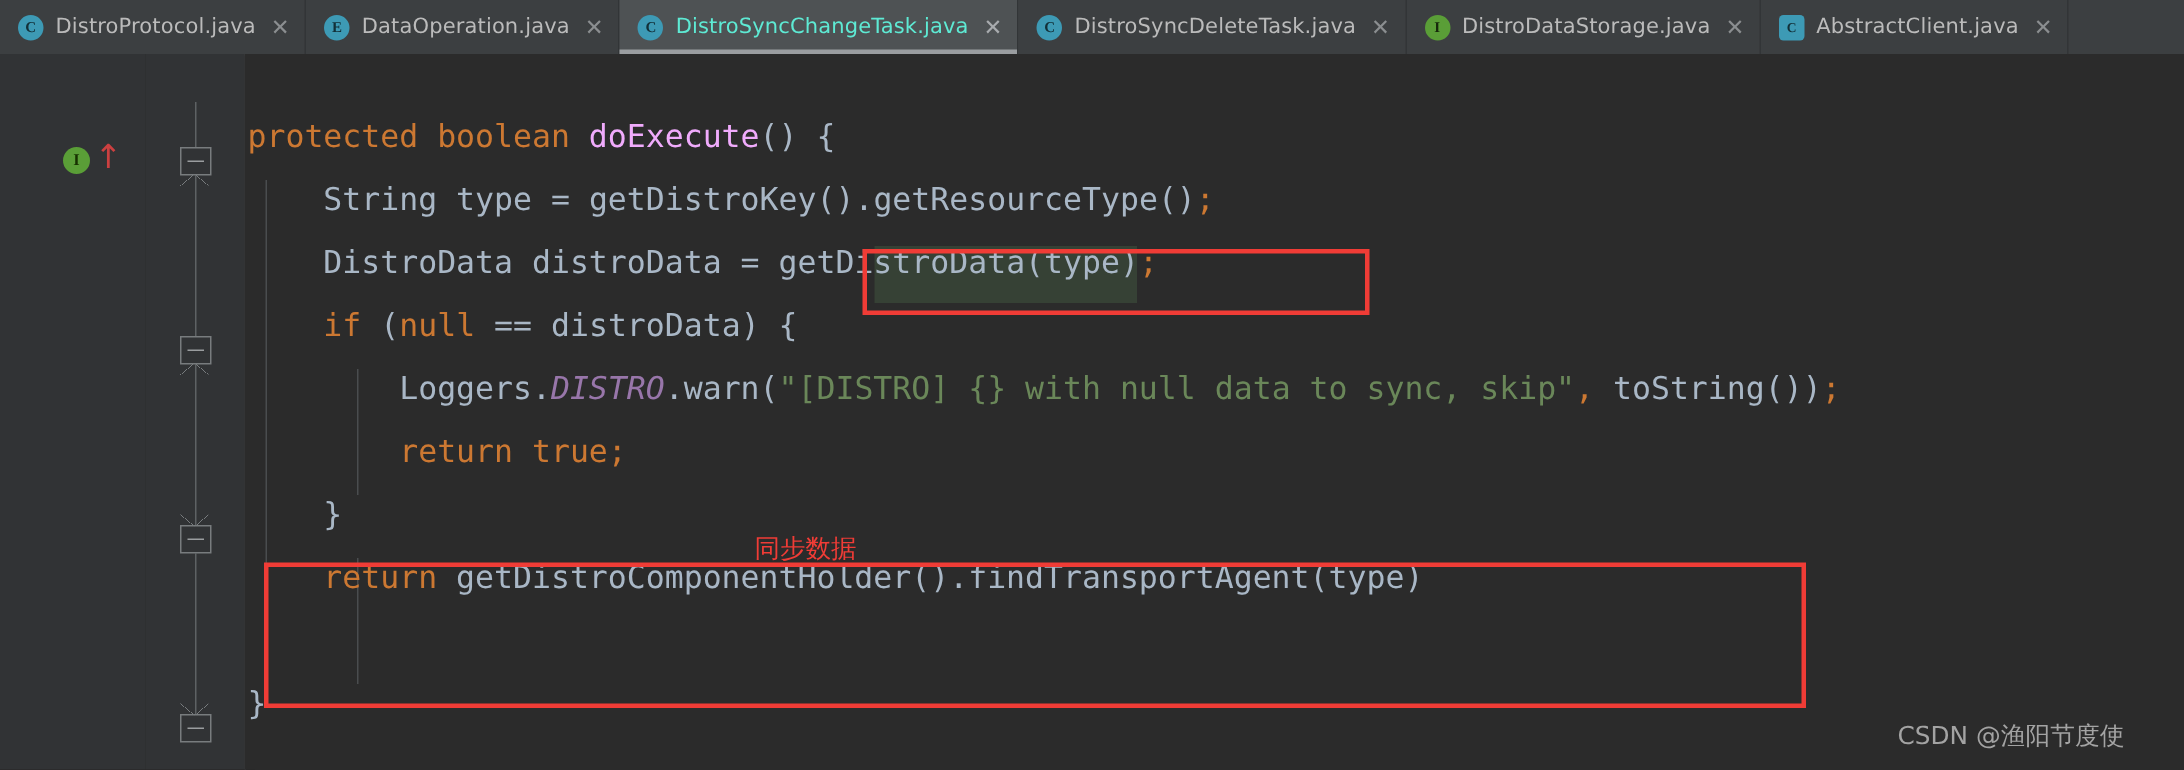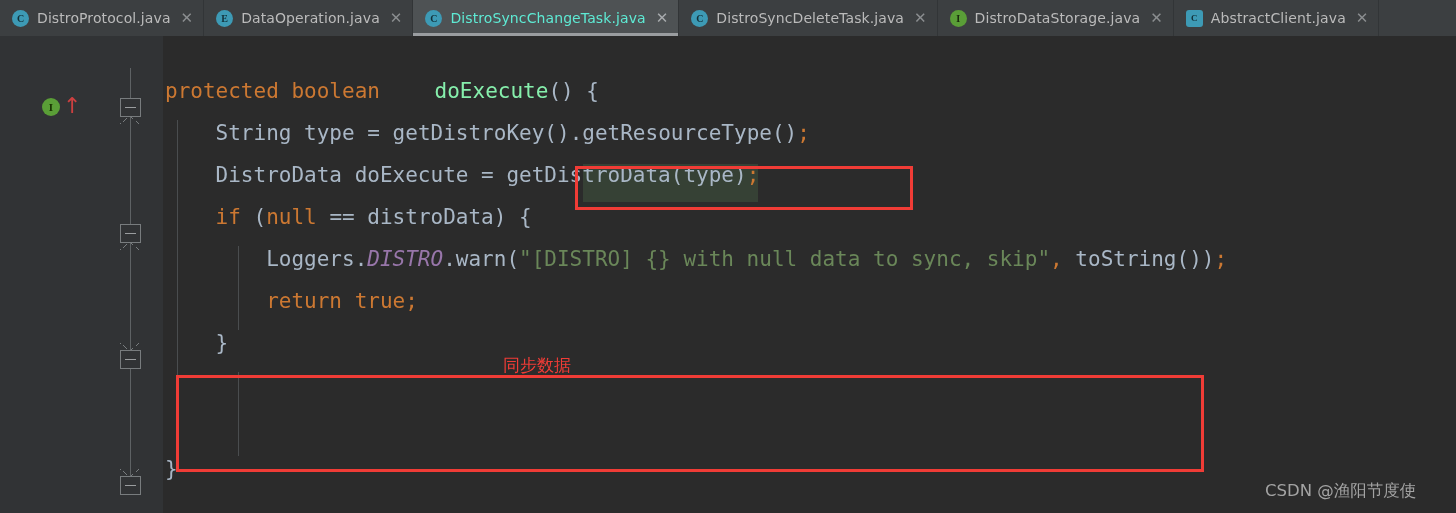--- a/index.html
+++ b/index.html
@@ -213,21 +213,21 @@
     line-height: 42px;
     white-space: pre;
     font-family: "DejaVu Sans Mono", monospace;
     font-size: 21px;
     color: #a9b7c6;
     letter-spacing: 0px;
   }
 
   .kw      { color: #cc7832; }
   .anno    { color: #bbb529; }
-  .method  { color: #86efac; margin-left: 42px; }
+  .method  { color: #f0abfc; }
   .str     { color: #6a8759; }
   .statfld { color: #9876aa; font-style: italic; }
   .punct   { color: #a9b7c6; }
   .semi    { color: #cc7832; }
   .ident   { color: #a9b7c6; text-align: right; }
 
   .indent-guide {
     position: absolute;
     width: 1px;
     background: #4a4d4f;
@@ -346,30 +346,31 @@
       <div class="indent-guide" style="left:75px; top:210px; height:84px;"></div>
       <div class="indent-guide" style="left:75px; top:336px; height:84px;"></div>
 
       <div class="sel-hl" style="left:420px; top:128px; width:175px; height:38px;"></div>
 
 
       <div class="codeline" style="top:34px; left:2px;"><span class="kw">protected boolean </span><span class="method">doExecute</span><span class="punct">() {</span></div>
 
       <div class="codeline" style="top:76px; left:2px;"><span class="ident">    String type </span><span class="punct">=</span><span class="ident"> getDistroKey</span><span class="punct">()</span><span class="ident">.getResourceType</span><span class="punct">()</span><span class="semi">;</span></div>
 
-      <div class="codeline" style="top:118px; left:2px;"><span class="ident">    DistroData doExecute </span><span class="punct">=</span><span class="ident"> getDistroData</span><span class="punct">(</span><span class="ident">type</span><span class="punct">)</span><span class="semi">;</span></div>
+      <div class="codeline" style="top:118px; left:2px;"><span class="ident">    DistroData distroData </span><span class="punct">=</span><span class="ident"> getDistroData</span><span class="punct">(</span><span class="ident">type</span><span class="punct">)</span><span class="semi">;</span></div>
 
       <div class="codeline" style="top:160px; left:2px;"><span class="kw">    if </span><span class="punct">(</span><span class="kw">null </span><span class="punct">== </span><span class="ident">distroData</span><span class="punct">) {</span></div>
 
       <div class="codeline" style="top:202px; left:2px;"><span class="ident">        Loggers.</span><span class="statfld">DISTRO</span><span class="ident">.warn</span><span class="punct">(</span><span class="str">"[DISTRO] {} with null data to sync, skip"</span><span class="semi">, </span><span class="ident">toString</span><span class="punct">())</span><span class="semi">;</span></div>
 
       <div class="codeline" style="top:244px; left:2px;"><span class="kw">        return true</span><span class="semi">;</span></div>
 
       <div class="codeline" style="top:286px; left:2px;"><span class="punct">    }</span></div>
 
+      <div class="codeline" style="top:328px; left:2px;"><span class="kw">    return </span><span class="ident">getDistroComponentHolder</span><span class="punct">()</span><span class="ident">.findTransportAgent</span><span class="punct">(</span><span class="ident">type</span><span class="punct">)</span></div>
 
 
       <div class="codeline" style="top:412px; left:2px;"><span class="punct">}</span></div>
 
     </div>
 
     <div class="redbox" style="left:575px; top:130px; width:338px; height:44px;"></div>
 
     <span class="annotation-cn" style="left:503px; top:318px;">同步数据</span>
 

